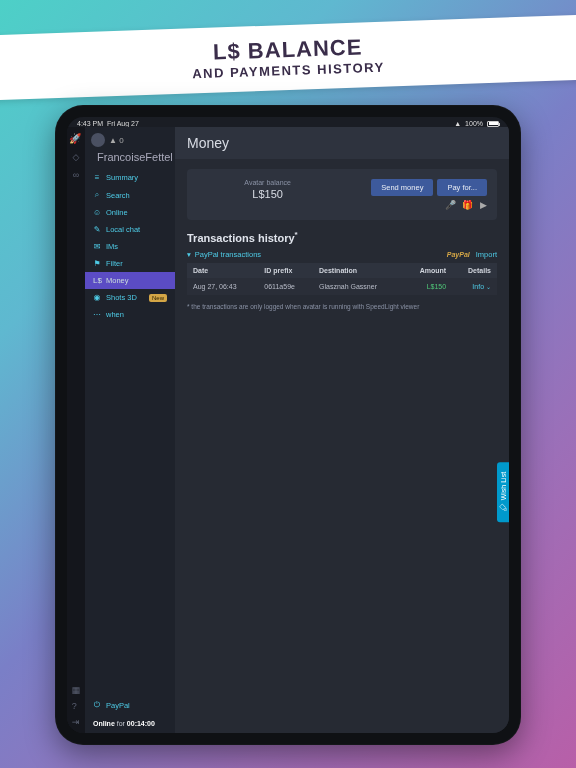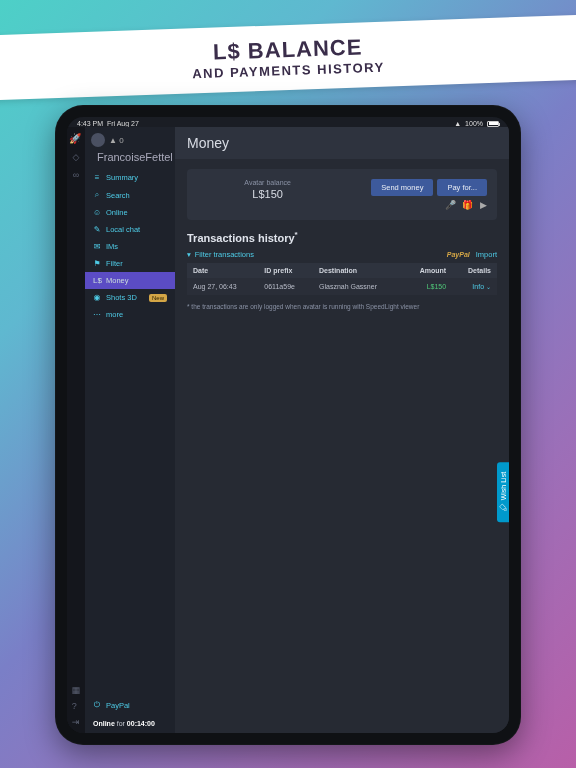--- a/index.html
+++ b/index.html
@@ -265,21 +265,21 @@
               <span class="nav-ico">L$</span>
               <span>Money</span>
             </div>
             <div class="nav-item muted">
               <span class="nav-ico">◉</span>
               <span>Shots 3D</span>
               <span class="badge-new">New</span>
             </div>
             <div class="nav-item muted">
               <span class="nav-ico">⋯</span>
-              <span>more</span>
+              <span>when</span>
             </div>
           </div>
 
         <div class="sidebar-spacer"></div>
 
         <div class="logout">
           <span class="nav-ico">⏻</span>
           <span>PayPal</span>
         </div>
         <div class="online-line">
@@ -309,21 +309,21 @@
             </div>
           </div>
         </div>
 
         <div class="th-section">
           <div class="th-title">
             <span>Transactions history</span><sup>*</sup>
           </div>
           <div class="filter-row">
             <span>▾</span>
-            <span>Filter transactions</span>
+            <span>PayPal transactions</span>
             <div class="right">
               <span class="paypal">PayPal</span>
               <span>Import</span>
             </div>
           </div>
 
           <table class="trans-table">
             <thead>
               <tr>
                 <th>Date</th>

